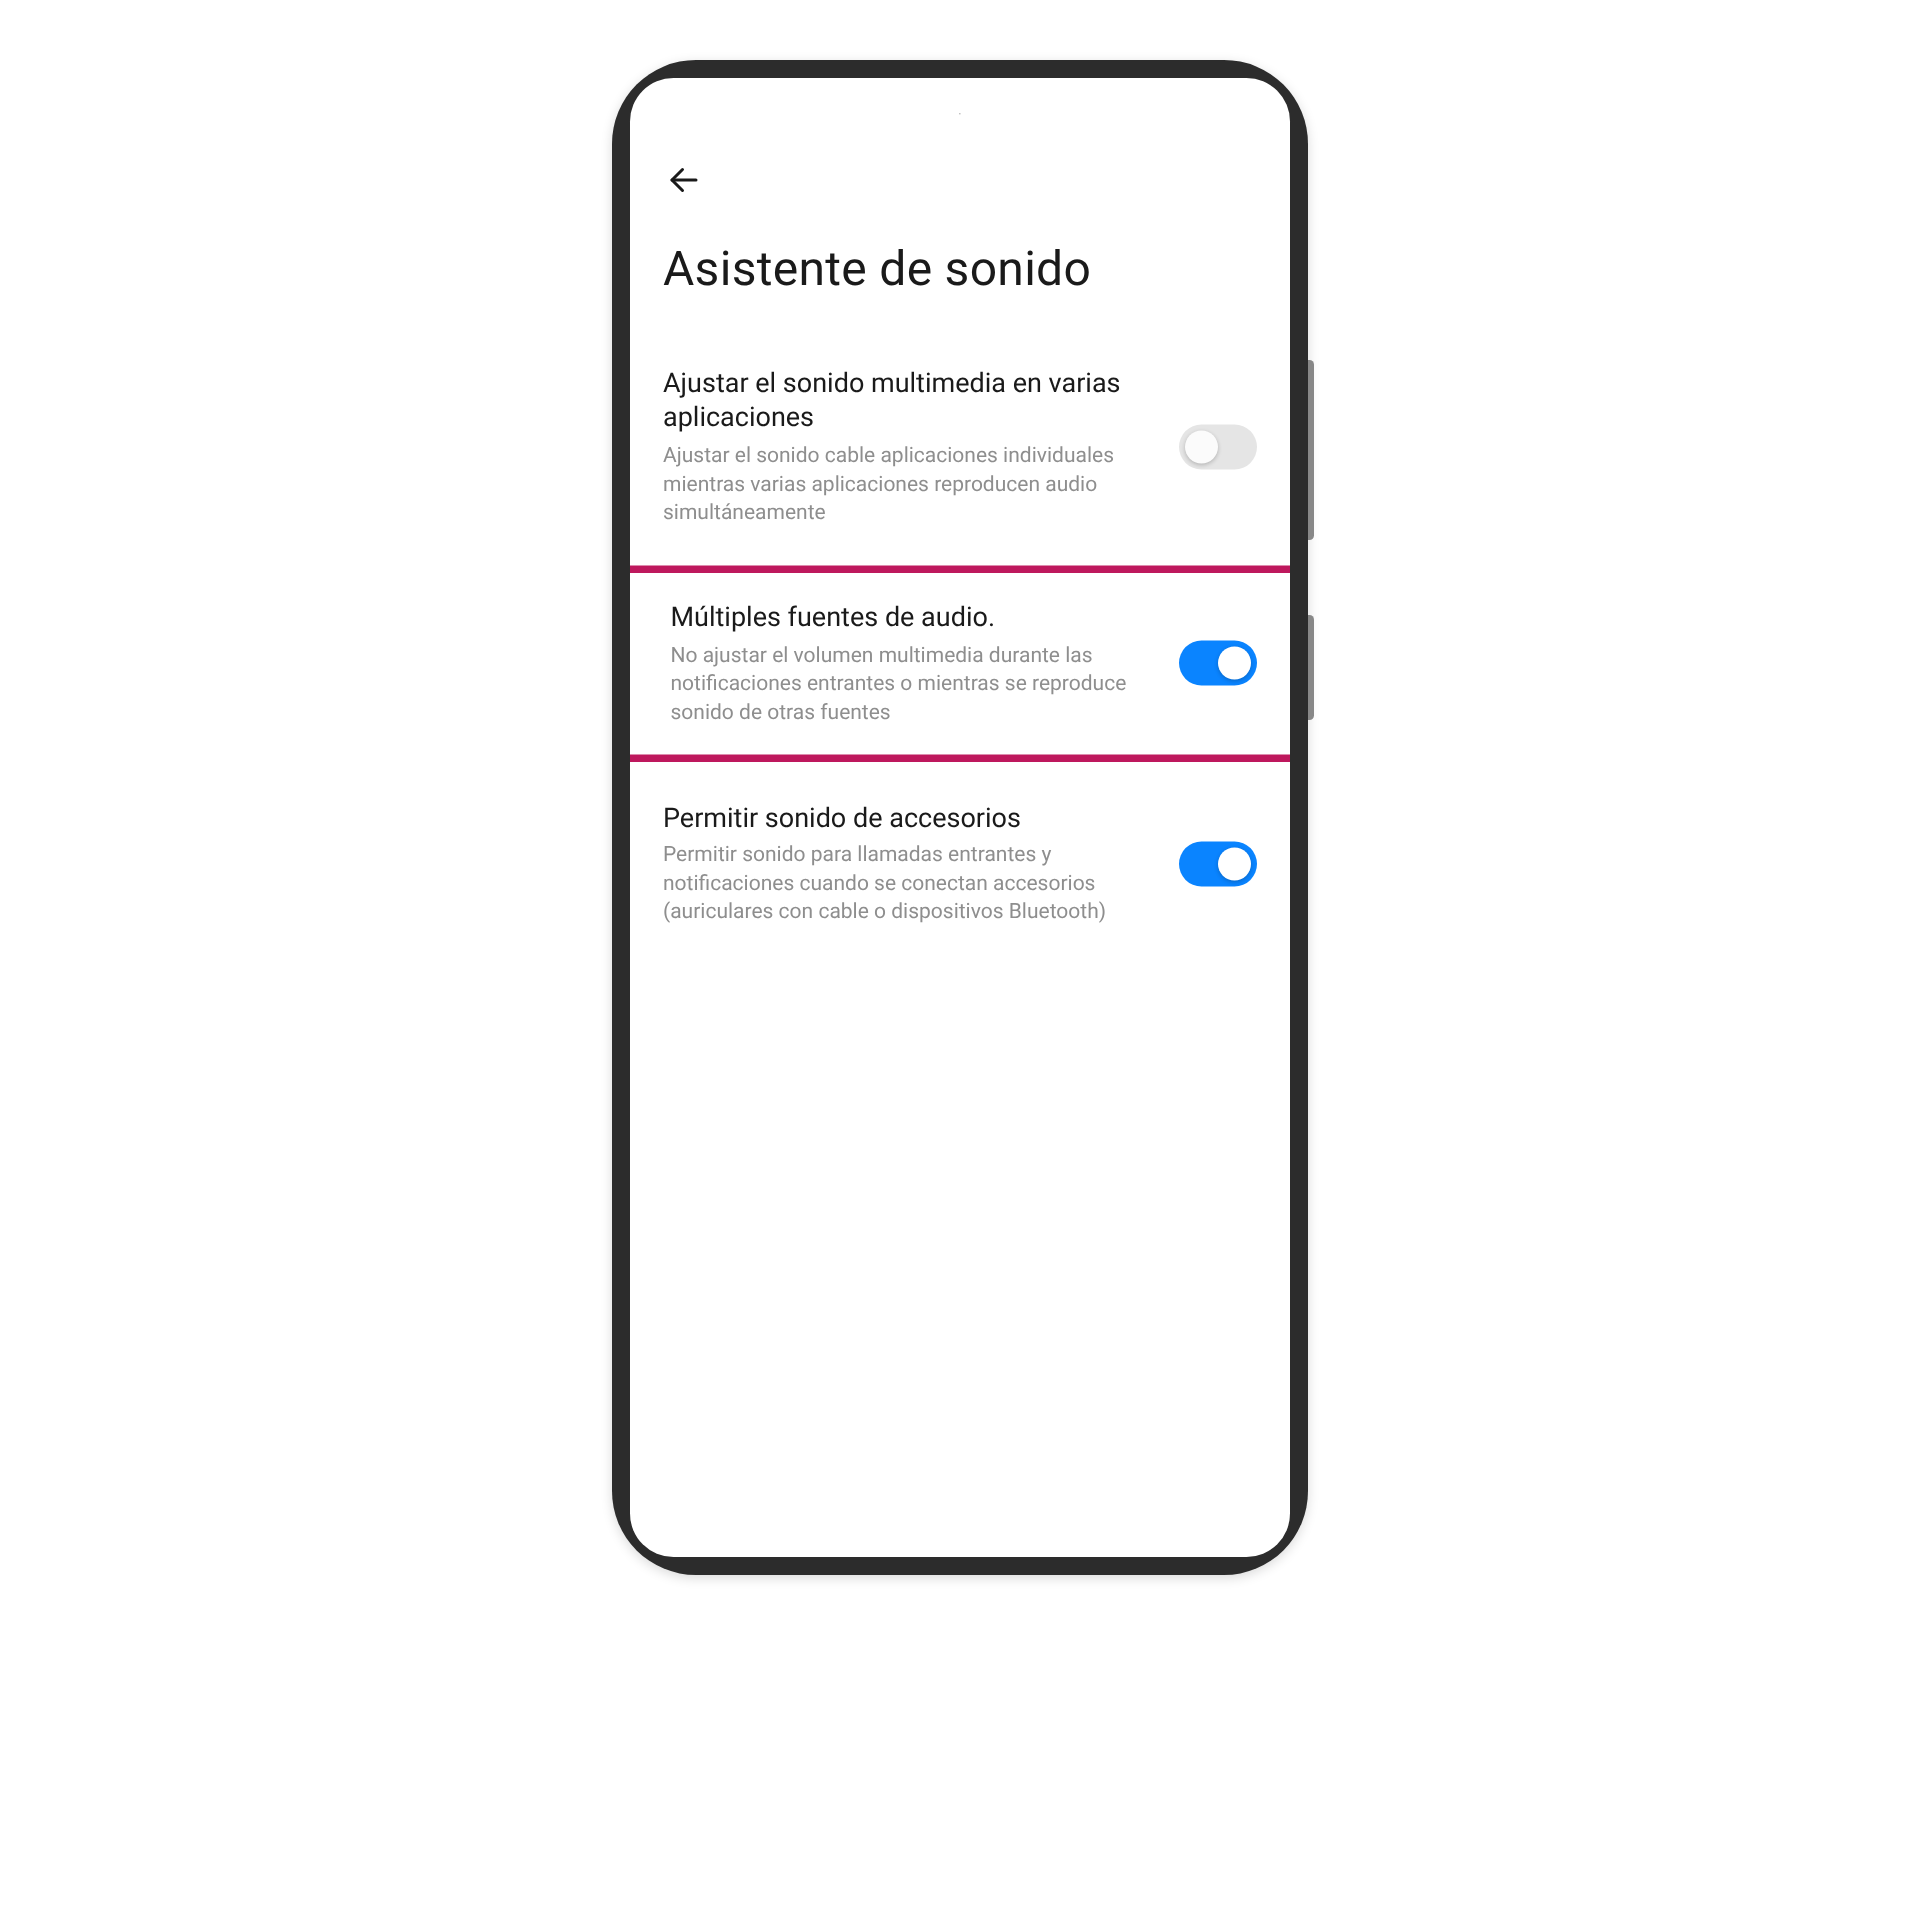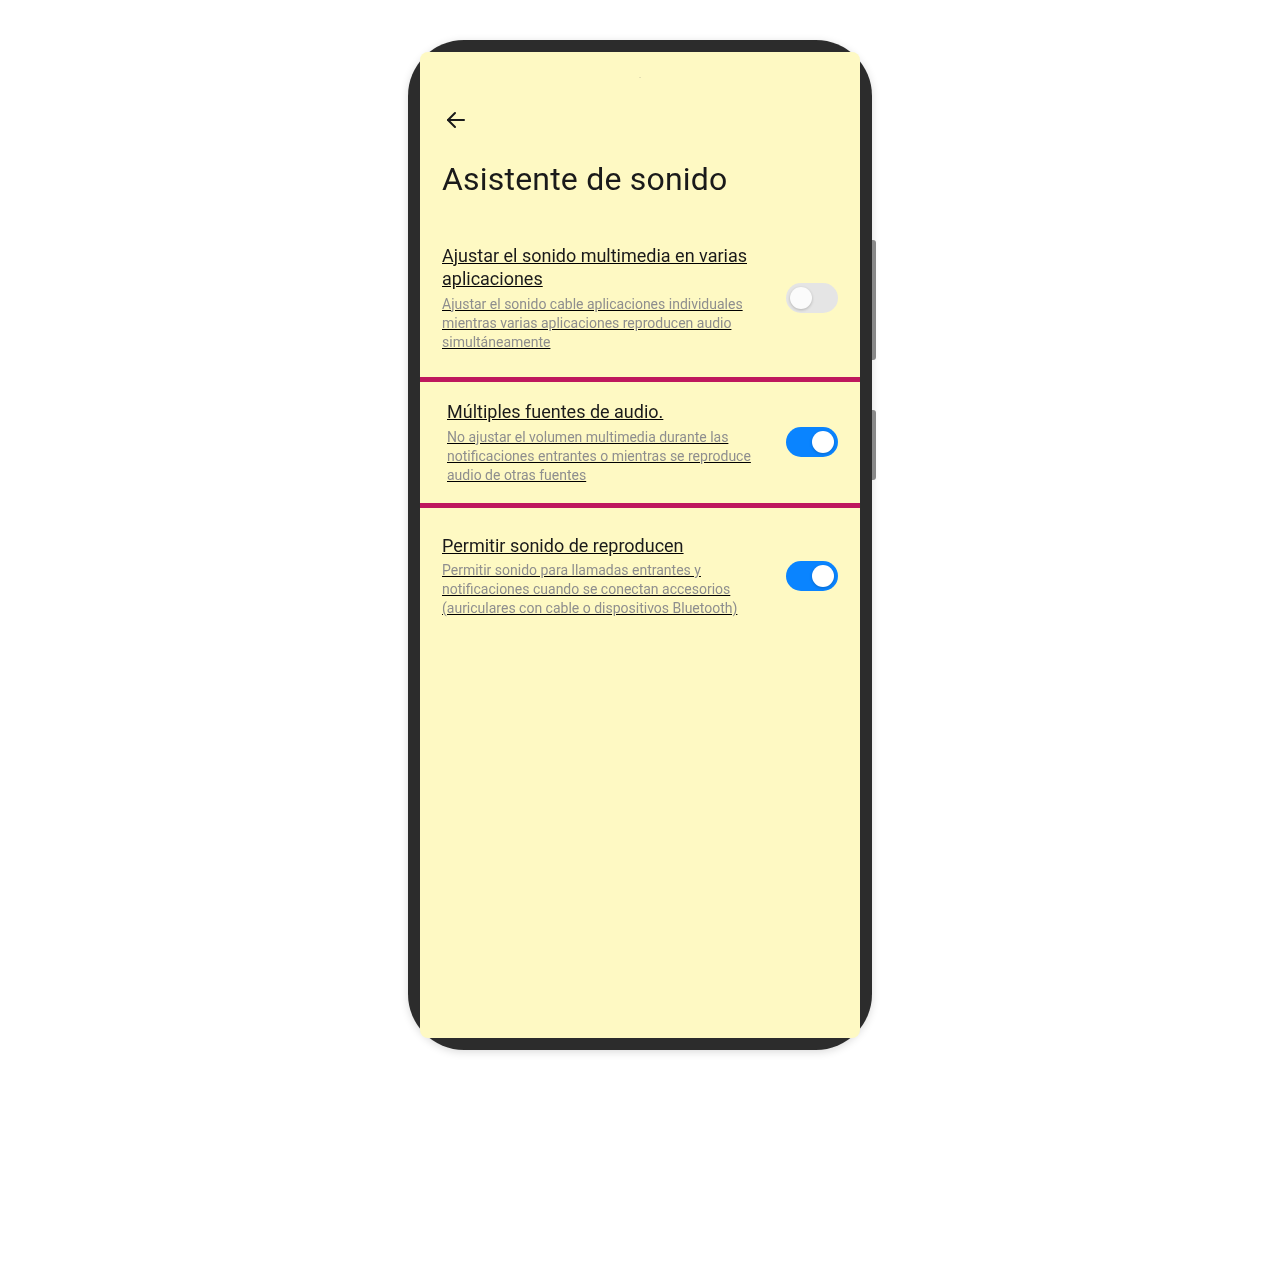--- a/index.html
+++ b/index.html
@@ -27,22 +27,22 @@
       right: -4px;
       width: 4px;
       background: #888;
       border-radius: 0 3px 3px 0;
     }
     .side-btn-1 { top: 200px; height: 120px; }
     .side-btn-2 { top: 370px; height: 70px; }
     .screen {
       width: 100%;
       height: 100%;
-      background: #fef9c3;
-      border-radius: 8px;
+      background: #ffffff;
+      border-radius: 29px;
       overflow: hidden;
       position: relative;
     }
     .status-bar {
       height: 28px;
       display: flex;
       justify-content: center;
       align-items: flex-end;
       font-size: 6px;
       color: #555;
@@ -62,21 +62,20 @@
     .page-title {
       font-size: 32px;
       font-weight: 400;
       color: #1a1a1a;
       margin-top: 24px;
       margin-bottom: 28px;
       letter-spacing: 0.2px;
     }
     .settings-list {
       padding: 0;
-      text-decoration: underline;
     }
     .setting-row {
       display: flex;
       align-items: center;
       padding: 18px 22px;
       gap: 12px;
       position: relative;
     }
     .setting-text {
       flex: 1;
@@ -160,31 +159,31 @@
         </div>
         <div class="toggle off">
           <div class="toggle-knob"></div>
         </div>
       </div>
 
       <div class="highlight-box">
         <div class="setting-row">
           <div class="setting-text">
             <div class="setting-title">Múltiples fuentes de audio.</div>
-            <div class="setting-desc">No ajustar el volumen multimedia durante las notificaciones entrantes o mientras se reproduce audio de otras fuentes</div>
+            <div class="setting-desc">No ajustar el volumen multimedia durante las notificaciones entrantes o mientras se reproduce sonido de otras fuentes</div>
           </div>
           <div class="toggle on">
             <div class="toggle-knob"></div>
           </div>
         </div>
       </div>
 
       <div class="setting-row">
         <div class="setting-text">
-          <div class="setting-title">Permitir sonido de reproducen</div>
+          <div class="setting-title">Permitir sonido de accesorios</div>
           <div class="setting-desc">Permitir sonido para llamadas entrantes y notificaciones cuando se conectan accesorios (auriculares con cable o dispositivos Bluetooth)</div>
         </div>
         <div class="toggle on">
           <div class="toggle-knob"></div>
         </div>
       </div>
 
     </div>
   </div>
 </div>

